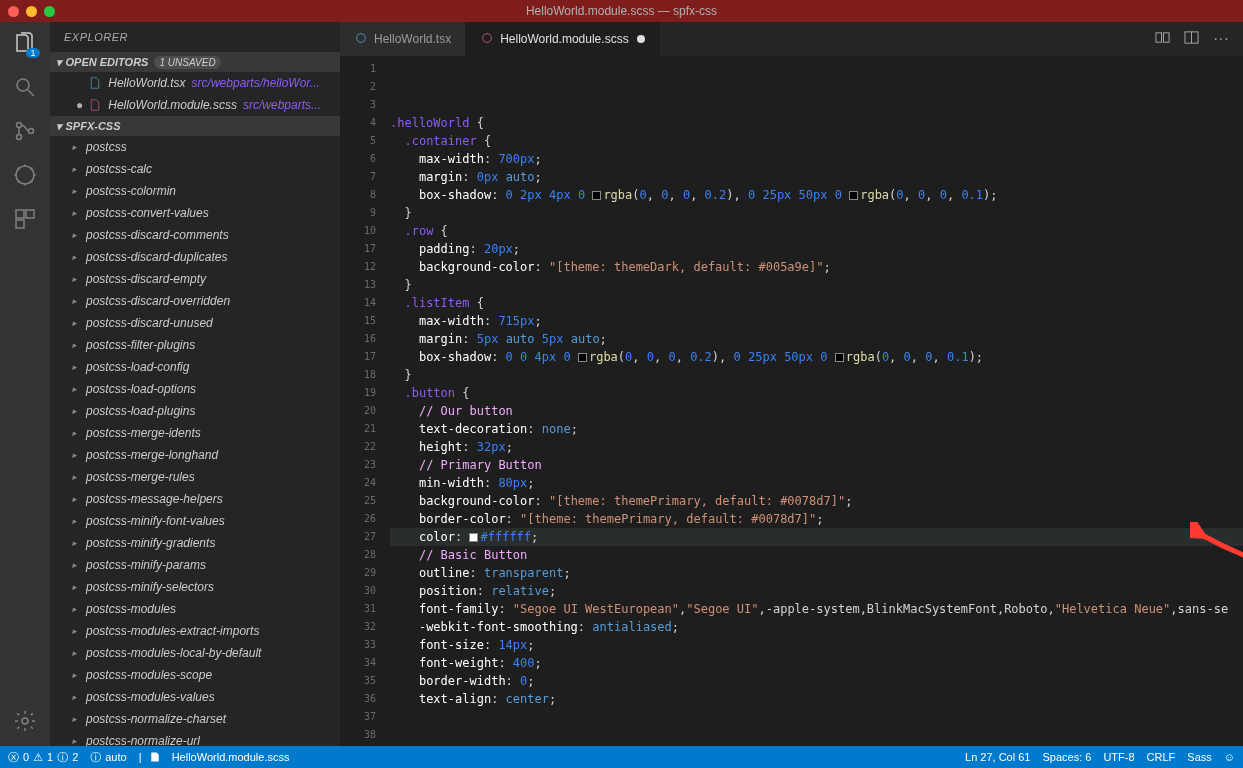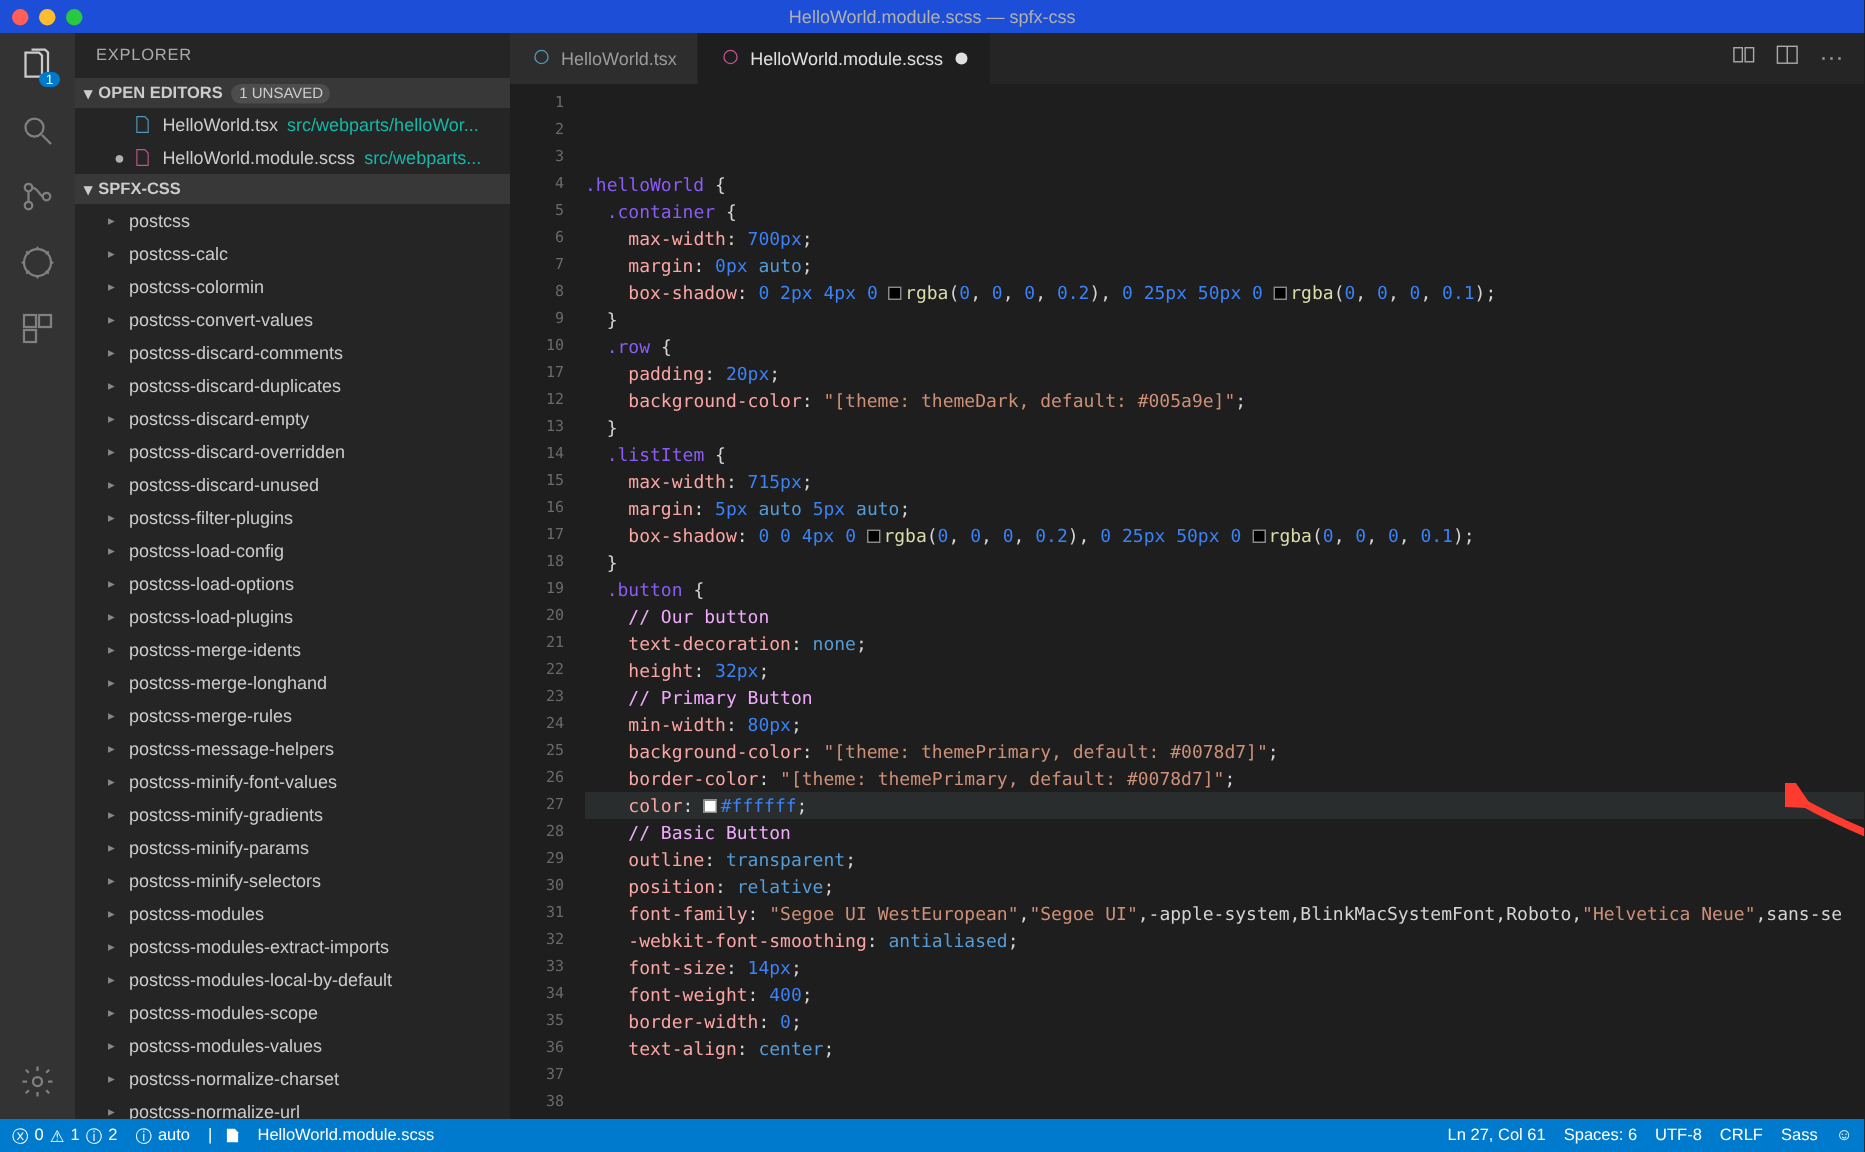--- a/index.html
+++ b/index.html
@@ -1,54 +1,54 @@
 <!DOCTYPE html>
 <html><head>
 <meta charset="utf-8">
 <style>
 * { margin:0; padding:0; box-sizing:border-box; }
 body { font-family: -apple-system, "Helvetica Neue", Arial, sans-serif; background:#1e1e1e; color:#ccc; overflow:hidden; width:1243px; height:768px; position:relative; }
-.titlebar { height:22px; background:#1d4ed8; display:flex; align-items:center; position:relative; }
+.titlebar { height:22px; background:#7f1d1d; display:flex; align-items:center; position:relative; }
 .traffic { display:flex; gap:7px; padding-left:8px; }
 .dot { width:11px; height:11px; border-radius:50%; }
 .red{background:#ff5f57;} .yel{background:#febc2e;} .grn{background:#28c840;}
 .title { position:absolute; left:50%; transform:translateX(-50%); font-size:12px; color:#b0b0b0; }
 .main { display:flex; height:724px; }
 .activity { width:50px; background:#333333; display:flex; flex-direction:column; align-items:center; padding-top:8px; gap:18px; position:relative;}
 .activity .ic{width:26px;height:26px;display:flex;align-items:center;justify-content:center;opacity:.5;}
 .activity .ic.active{opacity:1;}
 .activity .ic svg{stroke:#ccc;fill:none;stroke-width:1.5;}
 .activity .badge{position:absolute;top:26px;left:26px;background:#007acc;color:#fff;font-size:9px;border-radius:8px;padding:0 4px;min-width:14px;text-align:center;}
 .activity .gear{margin-top:auto;margin-bottom:12px;}
-.sidebar { width:290px; background:#252526; overflow:hidden; font-size:12px; }
+.sidebar { width:290px; background:#252526; overflow:hidden; font-size:12px;font-style:italic; }
 .sb-hdr{height:30px;display:flex;align-items:center;padding:0 14px;color:#aaa;letter-spacing:.5px;font-size:11px;}
 .sb-sec{height:20px;display:flex;align-items:center;padding:0 6px;color:#ccc;font-weight:bold;font-size:11px;background:#383838;}
 .sb-sec .chev{margin-right:4px;}
 .sb-sec .pill{background:#4d4d4d;color:#ccc;font-size:10px;padding:1px 5px;border-radius:7px;margin-left:6px;font-weight:normal;}
 .sb-item{height:22px;display:flex;align-items:center;padding-left:26px;color:#ccc;font-size:12px;white-space:nowrap;overflow:hidden;}
 .sb-item .fi{width:14px;margin-right:5px;display:inline-flex;}
-.sb-item .path{color:#14b8a6;margin-left:6px;font-size:12px;}
+.sb-item .path{color:#8b5cf6;margin-left:6px;font-size:12px;}
 .sb-item .mod{color:#b0b0b0;margin-right:6px;}
 .tree{overflow:hidden;}
 .tree-item{height:22px;display:flex;align-items:center;padding-left:22px;color:#ccc;font-size:12px;}
 .tree-item .caret{margin-right:6px;color:#888;font-size:9px;width:8px;}
 .editor { flex:1; display:flex; flex-direction:column; background:#1e1e1e; overflow:hidden;}
 .tabs{height:34px;background:#252526;display:flex;align-items:stretch;}
 .tab{display:flex;align-items:center;padding:0 14px;font-size:12px;color:#9b9b9b;background:#2d2d2d;border-right:1px solid #1e1e1e;}
 .tab.active{background:#1e1e1e;color:#e0e0e0;}
 .tab .ti{margin-right:6px;}
 .tab .dot2{width:8px;height:8px;border-radius:50%;background:#e0e0e0;margin-left:8px;}
 .tab-actions{margin-left:auto;display:flex;align-items:center;gap:14px;padding-right:14px;color:#9b9b9b;}
 .code{flex:1;display:flex;font-family:Menlo,Consolas,monospace;font-size:12px;line-height:18px;overflow:hidden;position:relative;}
 .gutter{width:50px;text-align:right;color:#6a6a6a;padding-right:14px;padding-top:4px;}
 .codelines{flex:1;padding-top:4px;white-space:pre;color:#d4d4d4;position:relative;}
 .hl{position:absolute;left:0;right:0;height:18px;background:#2a2d2e;z-index:0;}
 .codelines .ln{position:relative;z-index:1;}
 .t-sel{color:#8b5cf6;}
-.t-prop{color:#fca5a5;}
+.t-prop{color:#ffffff;}
 .t-num{color:#3b82f6;}
 .t-str{color:#ce9178;}
 .t-cmt{color:#f0abfc;}
 .t-key{color:#569cd6;}
 .t-fn{color:#dcdcaa;}
 .colbox{display:inline-block;width:9px;height:9px;border:1px solid #888;margin-right:2px;vertical-align:middle;}
 .arrow{position:absolute;z-index:5;pointer-events:none;}
 .status{height:22px;background:#007acc;color:#fff;display:flex;align-items:center;font-size:11px;padding:0 8px;gap:12px;}
 .status .sp{flex:1;}
 .status .item{display:flex;align-items:center;gap:4px;}

